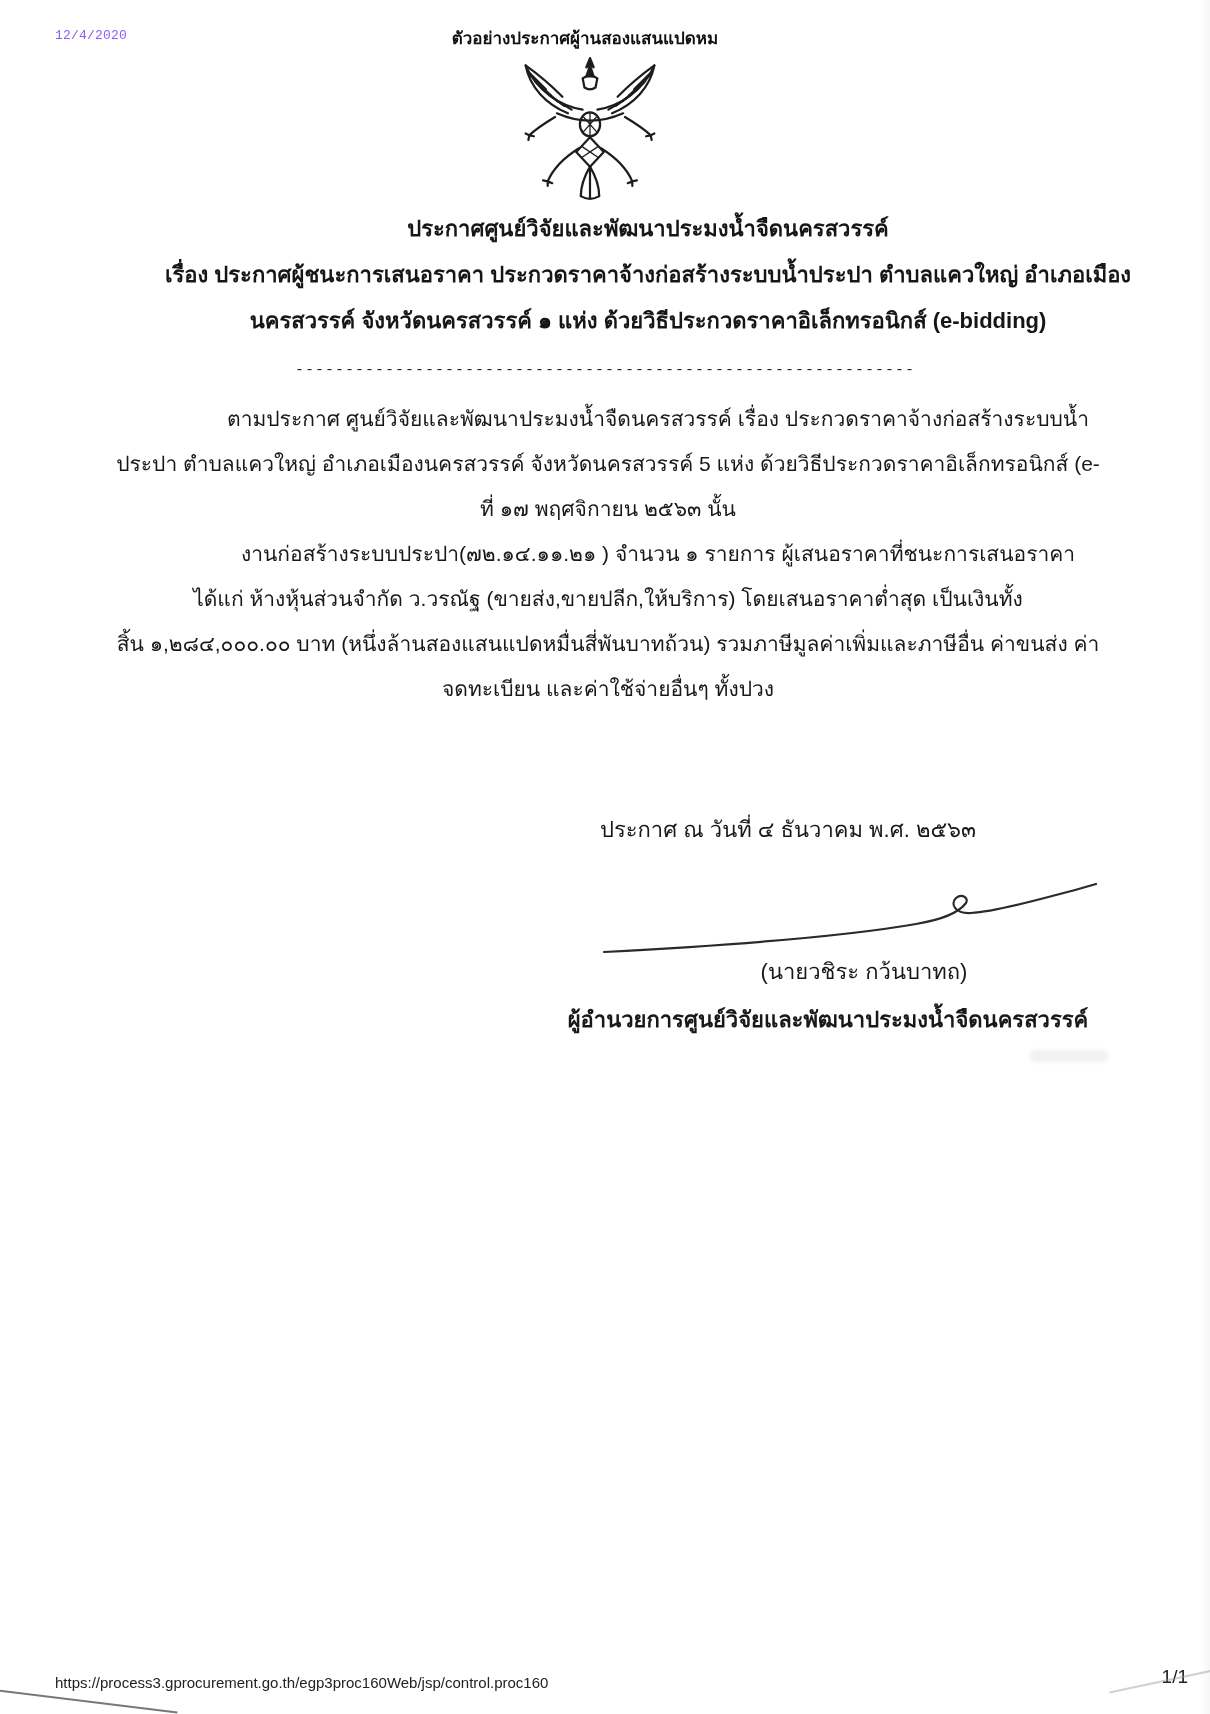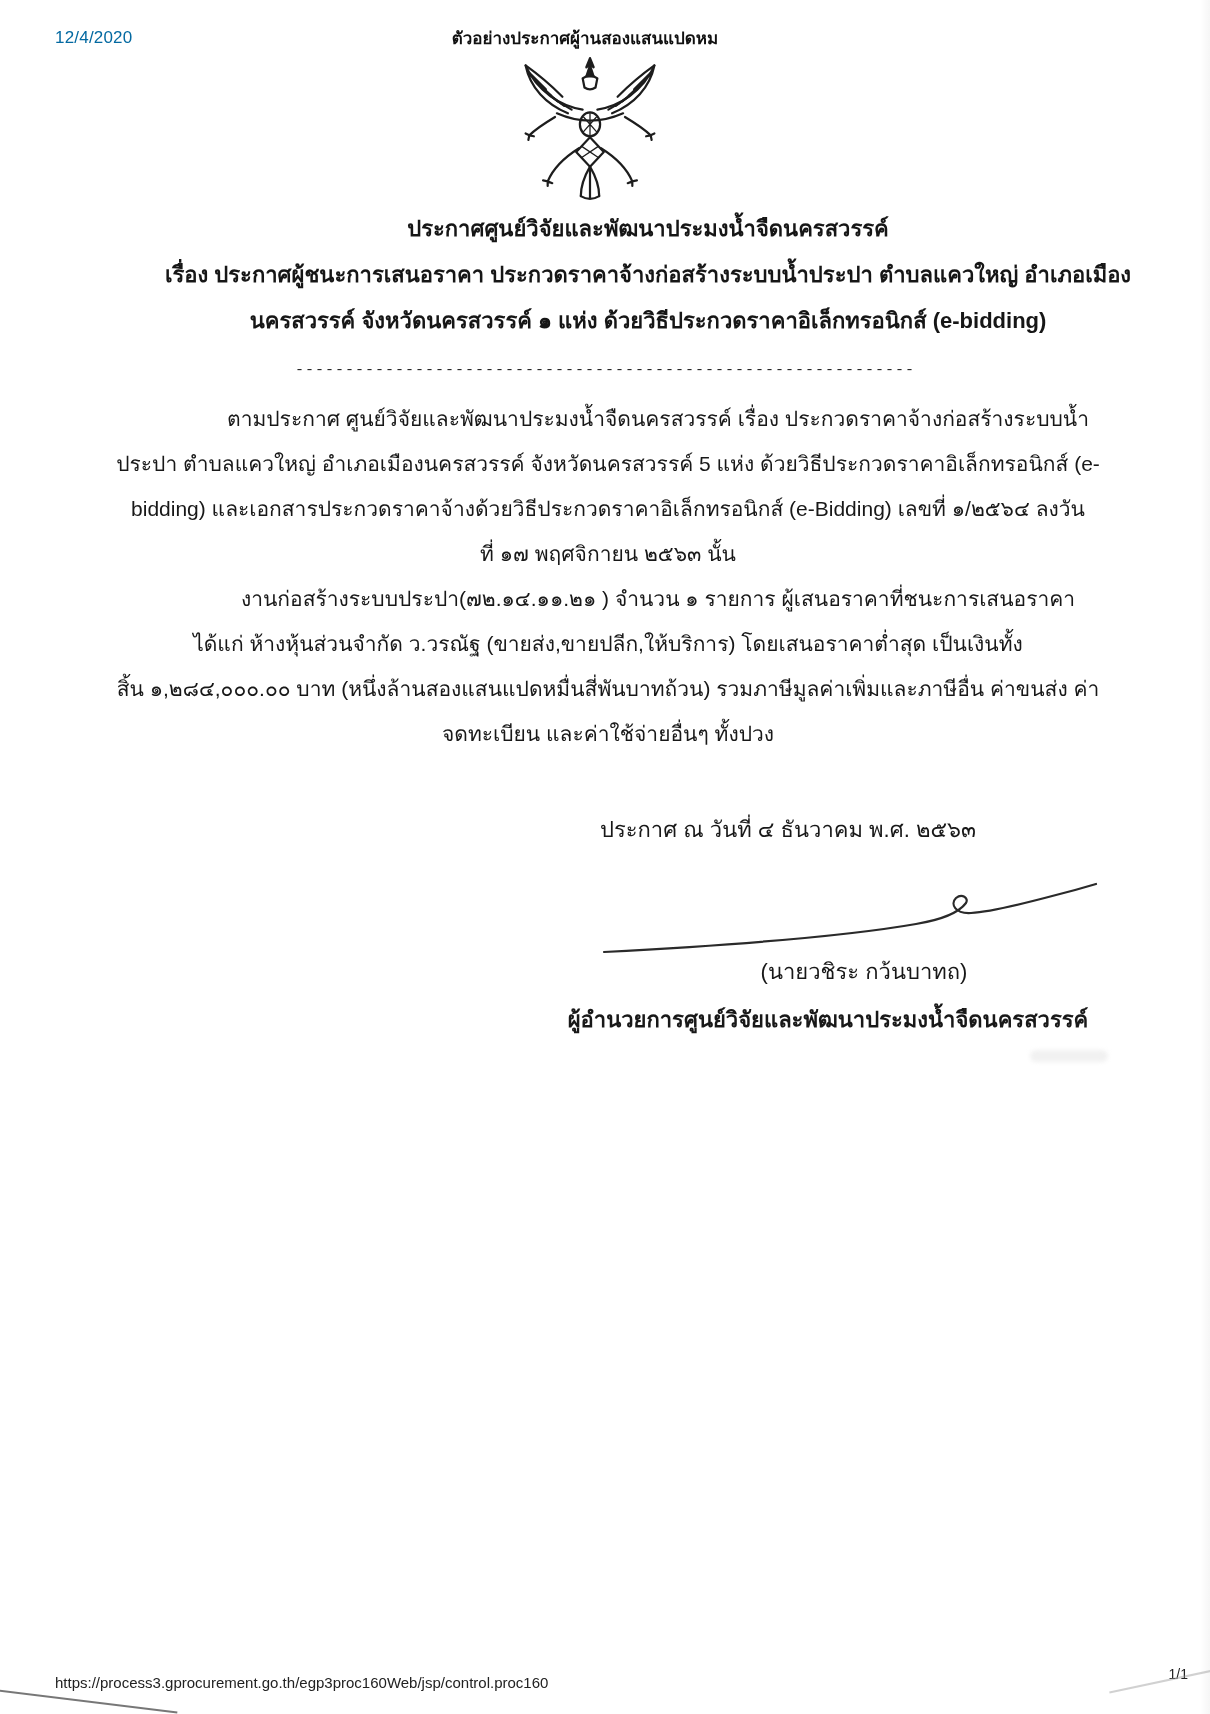--- a/index.html
+++ b/index.html
@@ -8,34 +8,34 @@
     width: 1210px;
     height: 1714px;
     background: #ffffff;
     overflow: hidden;
     font-family: "Liberation Sans", "DejaVu Sans", sans-serif;
     color: #1e1e1e;
   }
   
   .print-date {
     position: absolute; left: 55px; top: 28px;
-    font-size: 17px; color: #0369a1; letter-spacing: 0.2px;
+    font-size: 13px; color: #8b5cf6; letter-spacing: 0.2px; font-family: Liberation Mono, monospace;
   }
   .print-header {
     position: absolute; left: 50%; top: 24px; transform: translateX(-50%);
     font-size: 17px; font-weight: bold; color: #111;
     margin-left: -20px;
   }
   .footer-url {
     position: absolute; left: 55px; top: 1674px;
     font-size: 15px; color: #222;
   }
   .page-number {
     position: absolute; right: 22px; top: 1666px;
-    font-size: 14px; color: #222;
+    font-size: 19px; color: #222;
   }
   
   .emblem {
     position: absolute; left: 498px; top: 50px;
     width: 184px; height: 156px;
   }
   
   .title-block {
     position: absolute; left: 4px; top: 206px; width: 100%;
     text-align: center; font-size: 22px; font-weight: bold;
@@ -141,21 +141,20 @@
     <div class="tline">ประกาศศูนย์วิจัยและพัฒนาประมงน้ำจืดนครสวรรค์</div>
     <div class="tline">เรื่อง ประกาศผู้ชนะการเสนอราคา ประกวดราคาจ้างก่อสร้างระบบน้ำประปา ตำบลแควใหญ่ อำเภอเมือง</div>
     <div class="tline">นครสวรรค์ จังหวัดนครสวรรค์ ๑ แห่ง ด้วยวิธีประกวดราคาอิเล็กทรอนิกส์ (e-bidding)</div>
   </div>
 
   <div class="separator">--------------------------------------------------------------</div>
 
   <div class="body-text">
     <div class="line indent">ตามประกาศ ศูนย์วิจัยและพัฒนาประมงน้ำจืดนครสวรรค์ เรื่อง ประกวดราคาจ้างก่อสร้างระบบน้ำ</div>
     <div class="line">ประปา ตำบลแควใหญ่ อำเภอเมืองนครสวรรค์ จังหวัดนครสวรรค์ 5 แห่ง ด้วยวิธีประกวดราคาอิเล็กทรอนิกส์ (e-</div>
-    <div class="line">bidding) และเอกสารประกวดราคาจ้างด้วยวิธีประกวดราคาอิเล็กทรอนิกส์ (e-Bidding) เลขที่ ๑/๒๕๖๔ ลงวัน</div>
     <div class="line">ที่ ๑๗ พฤศจิกายน ๒๕๖๓ นั้น</div>
     <div class="line indent">งานก่อสร้างระบบประปา(๗๒.๑๔.๑๑.๒๑ ) จำนวน ๑ รายการ ผู้เสนอราคาที่ชนะการเสนอราคา</div>
     <div class="line">ได้แก่ ห้างหุ้นส่วนจำกัด ว.วรณัฐ (ขายส่ง,ขายปลีก,ให้บริการ) โดยเสนอราคาต่ำสุด เป็นเงินทั้ง</div>
     <div class="line">สิ้น ๑,๒๘๔,๐๐๐.๐๐ บาท (หนึ่งล้านสองแสนแปดหมื่นสี่พันบาทถ้วน) รวมภาษีมูลค่าเพิ่มและภาษีอื่น ค่าขนส่ง ค่า</div>
     <div class="line">จดทะเบียน และค่าใช้จ่ายอื่นๆ ทั้งปวง</div>
   </div>
 
   <div class="announce-date">ประกาศ ณ วันที่ ๔ ธันวาคม พ.ศ. ๒๕๖๓</div>
 
   <svg class="signature" viewBox="0 0 504 84" aria-hidden="true">

